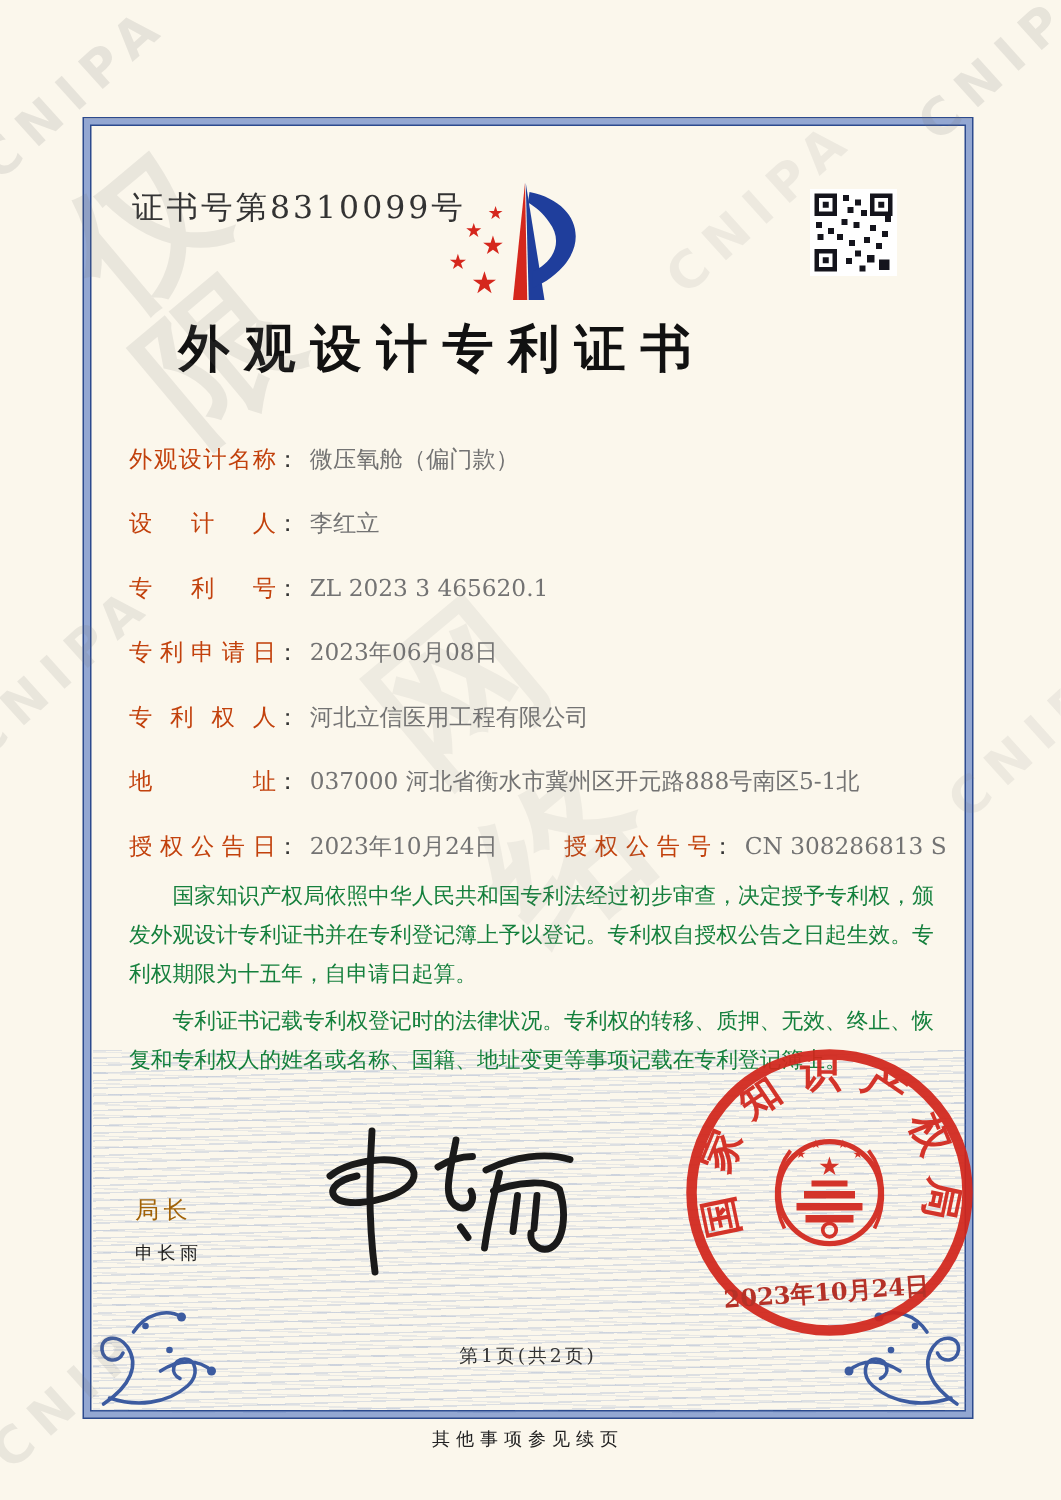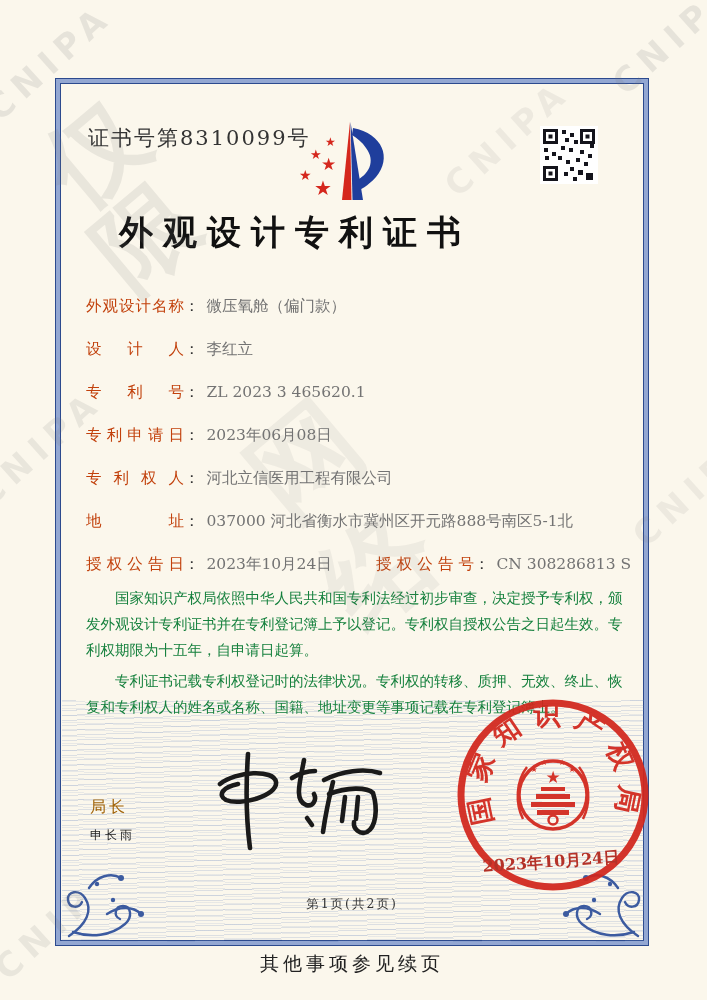--- a/index.html
+++ b/index.html
@@ -48,21 +48,21 @@
   
   .officer-title{position:absolute;left:90px;top:797px;font-size:16px;letter-spacing:3px;z-index:3;
     font-family:"DejaVu Sans","Liberation Sans",sans-serif;color:#a16207;}
   .officer-name{position:absolute;left:90px;top:827px;font-size:12px;letter-spacing:3px;z-index:3;
     font-family:"DejaVu Sans","Liberation Sans",sans-serif;color:#1b1b1b;}
   .sig{position:absolute;left:196px;top:748px;z-index:4;}
   
   .seal{position:absolute;left:453px;top:695px;z-index:6;opacity:.93;}
   
   .page-no{position:absolute;left:55px;top:896px;width:594px;text-align:center;font-size:12.5px;letter-spacing:2px;color:#333;z-index:3;}
-  .cont-note{position:absolute;left:55px;top:951px;width:594px;text-align:center;font-size:19px;letter-spacing:4px;color:#222;z-index:3;}
+  .cont-note{position:absolute;left:55px;top:951px;width:594px;text-align:center;font-size:12px;letter-spacing:4px;color:#222;z-index:3;}
   
   .wm{position:absolute;pointer-events:none;z-index:8;color:#777;font-weight:bold;
       font-family:"DejaVu Sans","Liberation Sans",sans-serif;}
   .wm-latin{font-size:34px;letter-spacing:8px;opacity:.15;}
   .wm-hanzi{font-size:98px;opacity:.13;font-weight:600;}
   .wm1{left:-28px;top:42px;transform:rotate(-42deg);}
   .wm2{left:48px;top:88px;transform:rotate(-40deg);}
   .wm3{left:98px;top:172px;transform:rotate(-40deg);}
   .wm4{left:598px;top:16px;transform:rotate(-42deg);}
   .wm5{left:430px;top:118px;transform:rotate(-42deg);opacity:.10;}

